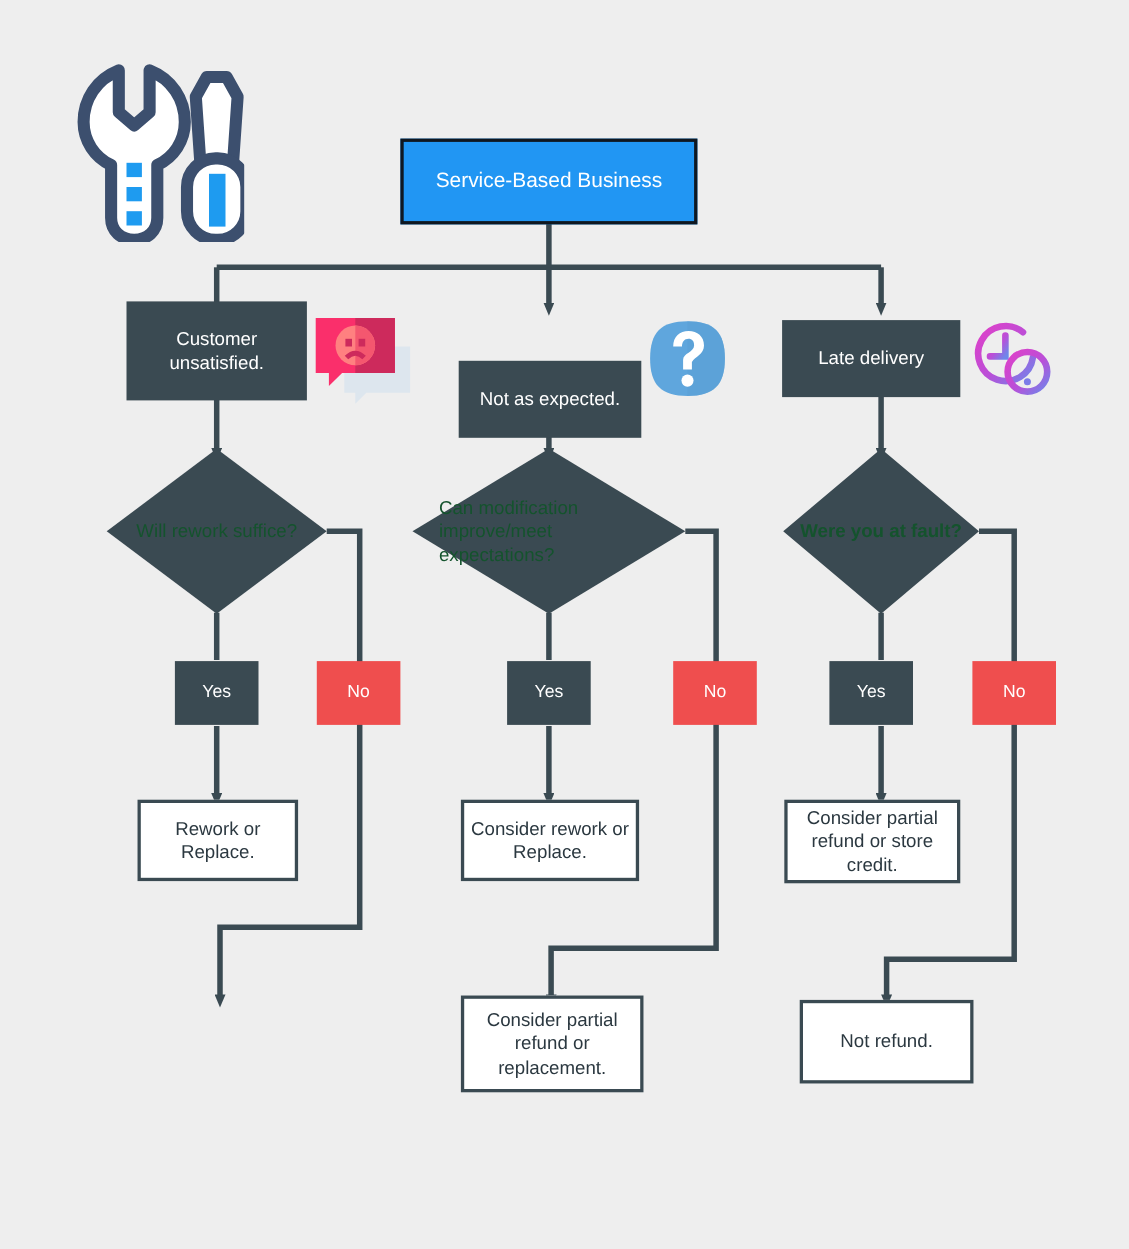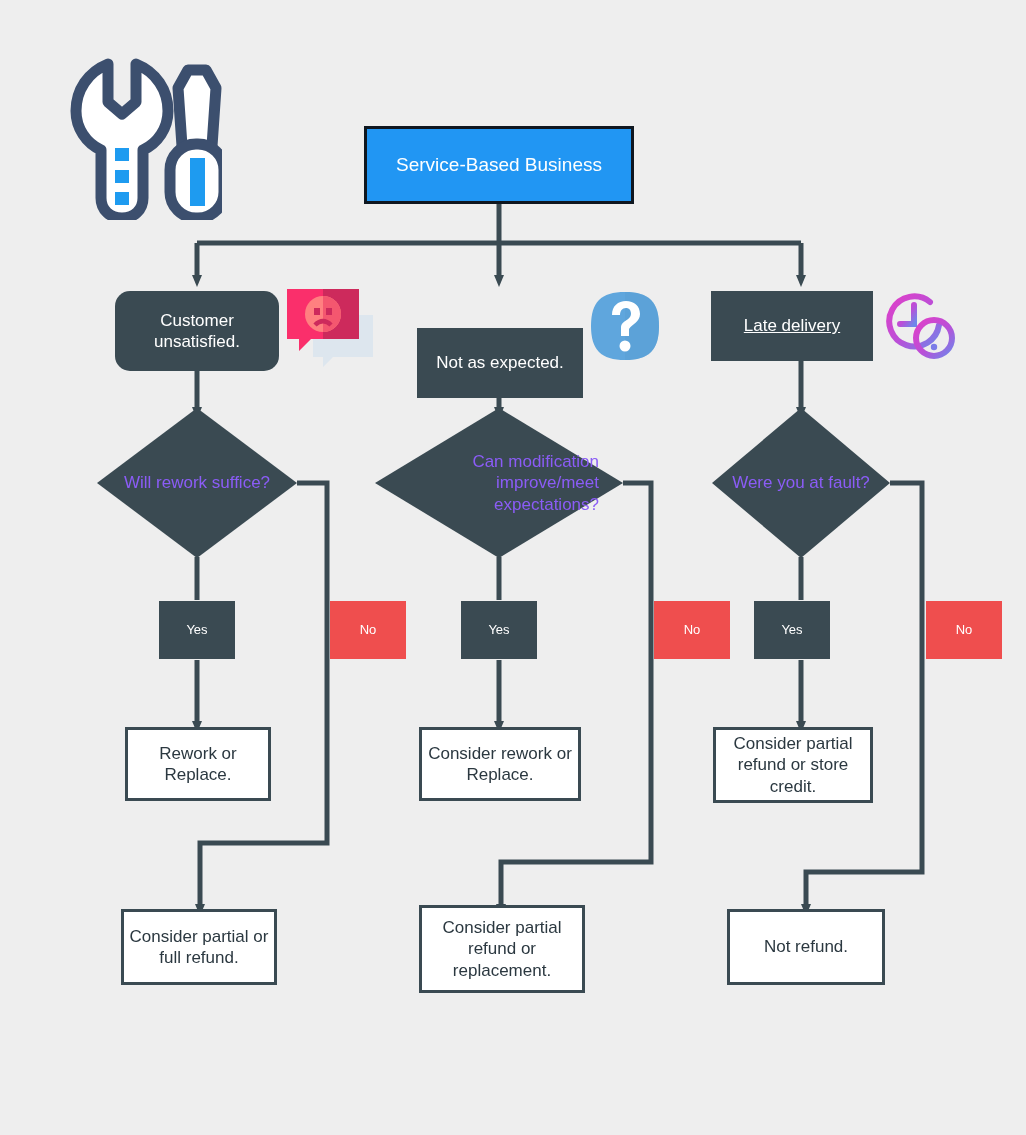--- a/index.html
+++ b/index.html
@@ -43,39 +43,38 @@
     font-size: 19px;
   }
   .node-cat {
     background: #3a4a52;
     color: #ffffff;
     font-size: 17px;
   }
   .node-label {
     background: #3a4a52;
     color: #ffffff;
-    font-size: 13px;
+    font-size: 16px;
   }
   .node-label.no {
     background: #ef4e4e;
-    margin-left: 42px;
   }
   .node-out {
     background: #ffffff;
     border: 3px solid #3a4a52;
     color: #2b3840;
     font-size: 17px;
   }
   .diamond-text {
     position: absolute;
     display: flex;
     align-items: center;
     justify-content: center;
-    text-align: right;
-    color: #8b5cf6;
+    text-align: left;
+    color: #14532d;
     font-size: 17px;
     line-height: 1.25;
     pointer-events: none;
   }
   .icon {
     position: absolute;
   }
 </style>
 </head>
 <body>
@@ -167,37 +166,37 @@
     <path d="M30,14 L30,33 L16,33" fill="none" stroke="url(#gClock)" stroke-width="6" stroke-linecap="round"></path>
     <circle cx="50" cy="47" r="18" fill="none" stroke="url(#gClock)" stroke-width="6"></circle>
     <path d="M50,37 L50,49" stroke="url(#gClock)" stroke-width="6" stroke-linecap="round"></path>
     <circle cx="50" cy="56" r="3.2" fill="#7b7ce8"></circle>
   </svg>
 
   <div class="node node-start" style="left:364px; top:126px; width:270px; height:78px;">
     <span>Service-Based Business</span>
   </div>
 
-  <div class="node node-cat" style="left:115px; top:291px; width:164px; height:80px;border-radius:15px;">
+  <div class="node node-cat" style="left:115px; top:274px; width:164px; height:90px;">
     <span>Customer unsatisfied.</span>
   </div>
   <div class="node node-cat" style="left:417px; top:291px; width:166px; height:70px;margin-top:37px;">
     <span>Not as expected.</span>
   </div>
-  <div class="node node-cat" style="left:711px; top:291px; width:162px; height:70px;text-decoration:underline;">
+  <div class="node node-cat" style="left:711px; top:291px; width:162px; height:70px;">
     <span>Late delivery</span>
   </div>
 
   <div class="diamond-text" style="left:112px; top:448px; width:170px; height:70px;">
     <span>Will rework suffice?</span>
   </div>
   <div class="diamond-text" style="left:399px; top:443px; width:200px; height:80px;">
     <span>Can modification improve/meet expectations?</span>
   </div>
-  <div class="diamond-text" style="left:721px; top:448px; width:160px; height:70px;">
+  <div class="diamond-text" style="left:721px; top:448px; width:160px; height:70px;font-weight:bold;">
     <span>Were you at fault?</span>
   </div>
 
   <div class="node node-label" style="left:159px; top:601px; width:76px; height:58px;">
     <span>Yes</span>
   </div>
   <div class="node node-label no" style="left:288px; top:601px; width:76px; height:58px;">
     <span>No</span>
   </div>
 
@@ -218,23 +217,20 @@
   <div class="node node-out" style="left:125px; top:727px; width:146px; height:74px;">
     <span>Rework or Replace.</span>
   </div>
   <div class="node node-out" style="left:713px; top:727px; width:160px; height:76px;">
     <span>Consider partial refund or store credit.</span>
   </div>
   <div class="node node-out" style="left:419px; top:727px; width:162px; height:74px;">
     <span>Consider rework or Replace.</span>
   </div>
 
-  <div class="node node-out" style="left:121px; top:909px; width:156px; height:76px;">
-    <span>Consider partial or full refund.</span>
-  </div>
   <div class="node node-out" style="left:419px; top:905px; width:166px; height:88px;">
     <span>Consider partial refund or replacement.</span>
   </div>
   <div class="node node-out" style="left:727px; top:909px; width:158px; height:76px;">
     <span>Not refund.</span>
   </div>
 
 </div>
 
 </body></html>

